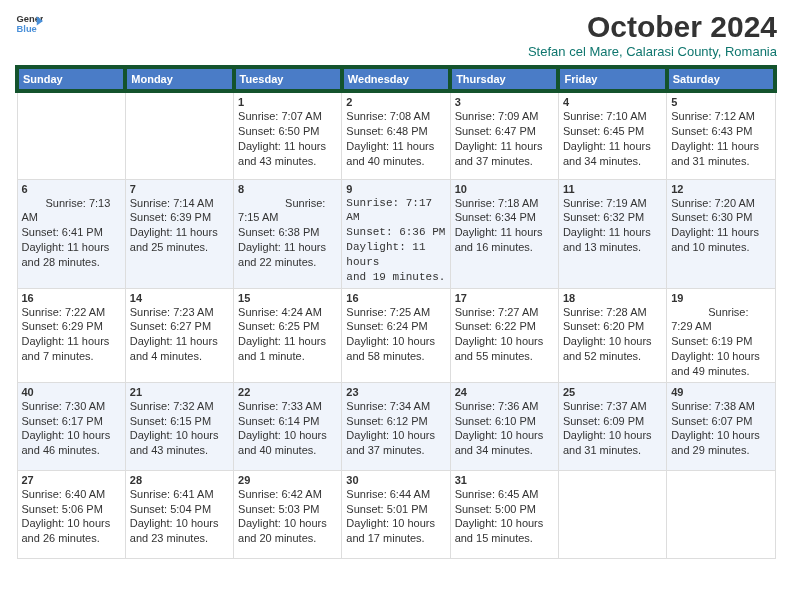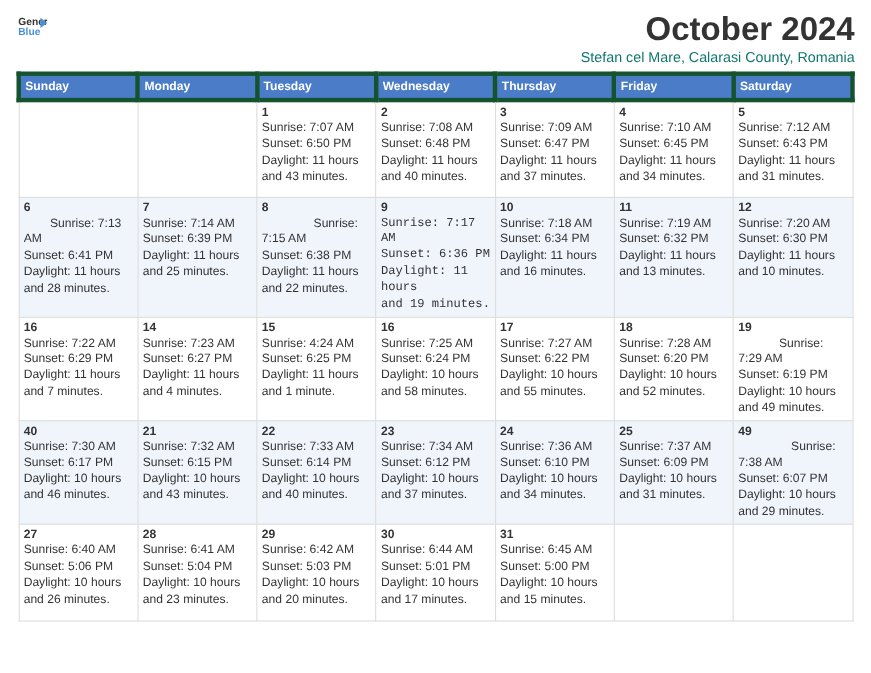--- a/index.html
+++ b/index.html
@@ -215,21 +215,21 @@
 Daylight: 10 hours
 and 37 minutes.</span></td>
           <td><span class="day-num">24</span><span class="cell-text" style="white-space: pre-line;">Sunrise: 7:36 AM
 Sunset: 6:10 PM
 Daylight: 10 hours
 and 34 minutes.</span></td>
           <td><span class="day-num">25</span><span class="cell-text" style="white-space: pre-line;">Sunrise: 7:37 AM
 Sunset: 6:09 PM
 Daylight: 10 hours
 and 31 minutes.</span></td>
-          <td><span class="day-num">49</span><span class="cell-text" style="white-space: pre-line; margin-left: 48px;">Sunrise: 7:38 AM
+          <td><span class="day-num">49</span><span class="cell-text" style="white-space: pre-line;">Sunrise: 7:38 AM
 Sunset: 6:07 PM
 Daylight: 10 hours
 and 29 minutes.</span></td>
         </tr>
         <tr>
           <td><span class="day-num">27</span><span class="cell-text" style="white-space: pre-line;">Sunrise: 6:40 AM
 Sunset: 5:06 PM
 Daylight: 10 hours
 and 26 minutes.</span></td>
           <td><span class="day-num">28</span><span class="cell-text" style="white-space: pre-line;">Sunrise: 6:41 AM

